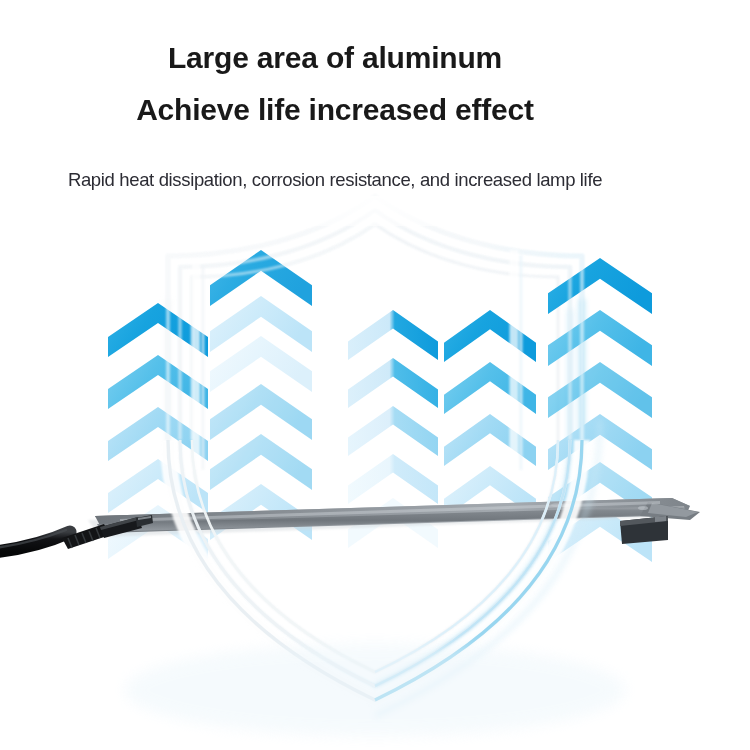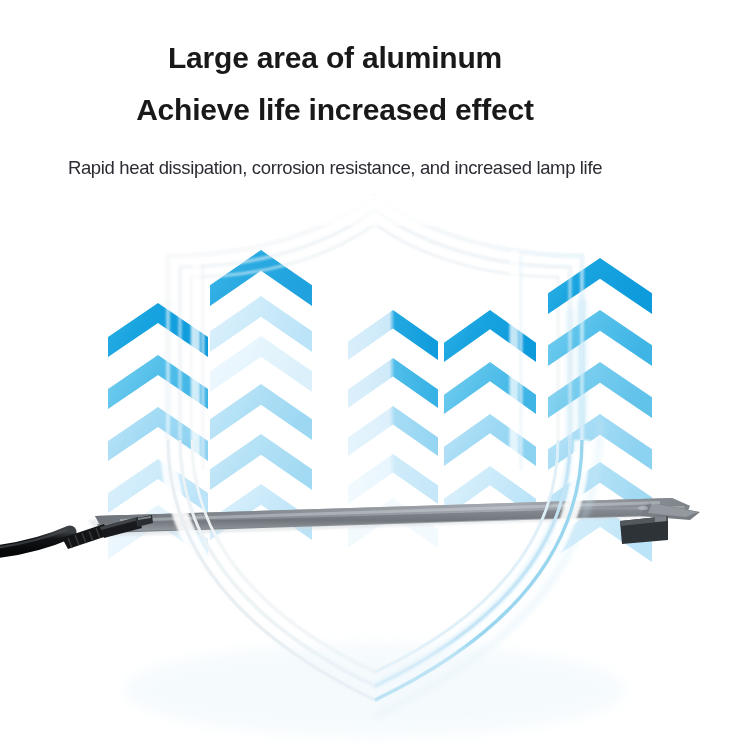--- a/index.html
+++ b/index.html
@@ -33,21 +33,21 @@
     margin:0;
     -webkit-font-smoothing:antialiased;
   }
   .headline.l1{ padding-top:43px; }
   .headline.l2{ padding-top:22px; }
   .subline{
     font-size:18.5px;
     font-weight:400;
     color:#2c2c34;
     letter-spacing:-0.35px;
-    margin:4px;
+    margin:16px;
     padding-top:28px;
     white-space:nowrap;
   }
 
   
   .stage{
     position:absolute;
     left:0;top:0;
     width:750px;height:750px;
     z-index:5;

